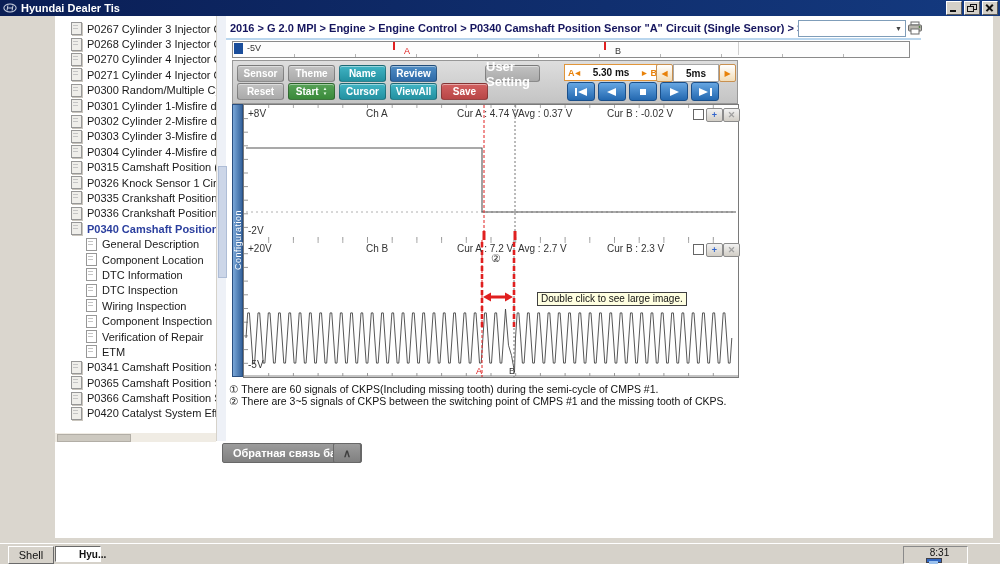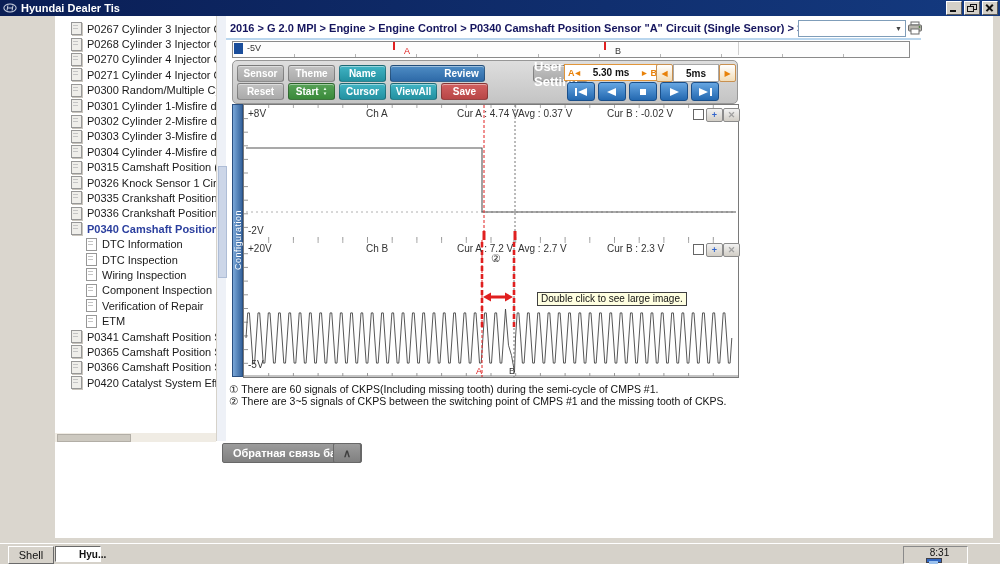--- a/index.html
+++ b/index.html
@@ -59,30 +59,30 @@
   #strip .slabel{position:absolute;left:14px;top:1px;font-size:9px;color:#333;}
   #strip .mark{position:absolute;top:0;width:2px;height:8px;background:#e02020;}
   #strip .mletter{position:absolute;top:4px;font-size:9px;}
   #strip .ma{color:#e02020;}
   #strip .mb{color:#333;}
   #strip .stick{position:absolute;bottom:0;width:1px;height:3px;background:#b5b5b5;}
   #strip .sdiv{position:absolute;left:505px;top:0;width:1px;height:13px;background:#cfcfcf;}
 
   
   #scope-toolbar{position:absolute;left:232px;top:60px;width:504px;height:42px;
-     background:linear-gradient(#dedede,#c4c4c4);border:1px solid #979797;border-radius:5px;}
+     background:linear-gradient(#dedede,#c4c4c4);border:1px solid #979797;border-radius:0;}
   .tb-row{position:absolute;left:4px;display:flex;gap:4px;}
   #tb-row1{top:4px;} #tb-row2{top:22px;}
   .sbtn{width:45px;height:15px;border-radius:3px;color:#fff;font-size:10px;font-weight:bold;
     display:flex;align-items:center;justify-content:center;border:1px solid rgba(0,0,0,.28);
     box-shadow:inset 0 1px 0 rgba(255,255,255,.45);}
   .sbtn.wide{width:53px;font-size:13px;margin-left:44px;}
   .sbtn.gray{background:linear-gradient(#c2c2c2,#aaaaaa);}
   .sbtn.teal{background:linear-gradient(#41b4c4,#2391a1);}
-  .sbtn.blue{background:linear-gradient(#4e8cc4,#2e6aa8);padding-left:48px;}
+  .sbtn.blue{background:linear-gradient(#4e8cc4,#2e6aa8);}
   .sbtn.green{background:linear-gradient(#57a257,#3a8a3a);}
   .sbtn.red{background:linear-gradient(#d26060,#b84646);}
   .spin{display:inline-flex;flex-direction:column;font-size:4.5px;line-height:4.5px;margin-left:4px;color:#e8ffe8;}
   #ab-box{position:absolute;left:331px;top:3px;width:92px;height:15px;background:#fff;border:1px solid #e0953a;
     display:flex;align-items:center;font-weight:bold;}
   #ab-box .ab-l{color:#e8820a;font-size:9px;margin-left:3px;}
   #ab-box .ab-ar{color:#e8820a;font-size:6px;margin:0 1px;}
   #ab-box .ab-v{flex:1;text-align:center;font-size:10px;color:#111;}
   .obtn{position:absolute;top:3px;width:15px;height:16px;background:linear-gradient(#ffffff,#f2ddb8);
     border:1px solid #c89050;border-radius:2px;display:flex;align-items:center;justify-content:center;
@@ -238,20 +238,32 @@
       <div class="trow">
         <span class="cell">
           <span class="ticon"></span>
           <span class="tlabel">P0336 Crankshaft Position Se</span>
         </span>
       </div>
       <div class="trow active">
         <span class="cell">
           <span class="ticon"></span>
           <span class="tlabel">P0340 Camshaft Position Se</span>
+        </span>
+      </div>
+      <div class="trow lvl1">
+        <span class="cell">
+          <span class="ticon"></span>
+          <span class="tlabel">General Description</span>
+        </span>
+      </div>
+      <div class="trow lvl1">
+        <span class="cell">
+          <span class="ticon"></span>
+          <span class="tlabel">Component Location</span>
         </span>
       </div>
       <div class="trow lvl1">
         <span class="cell">
           <span class="ticon"></span>
           <span class="tlabel">DTC Information</span>
         </span>
       </div>
       <div class="trow lvl1">
         <span class="cell">

